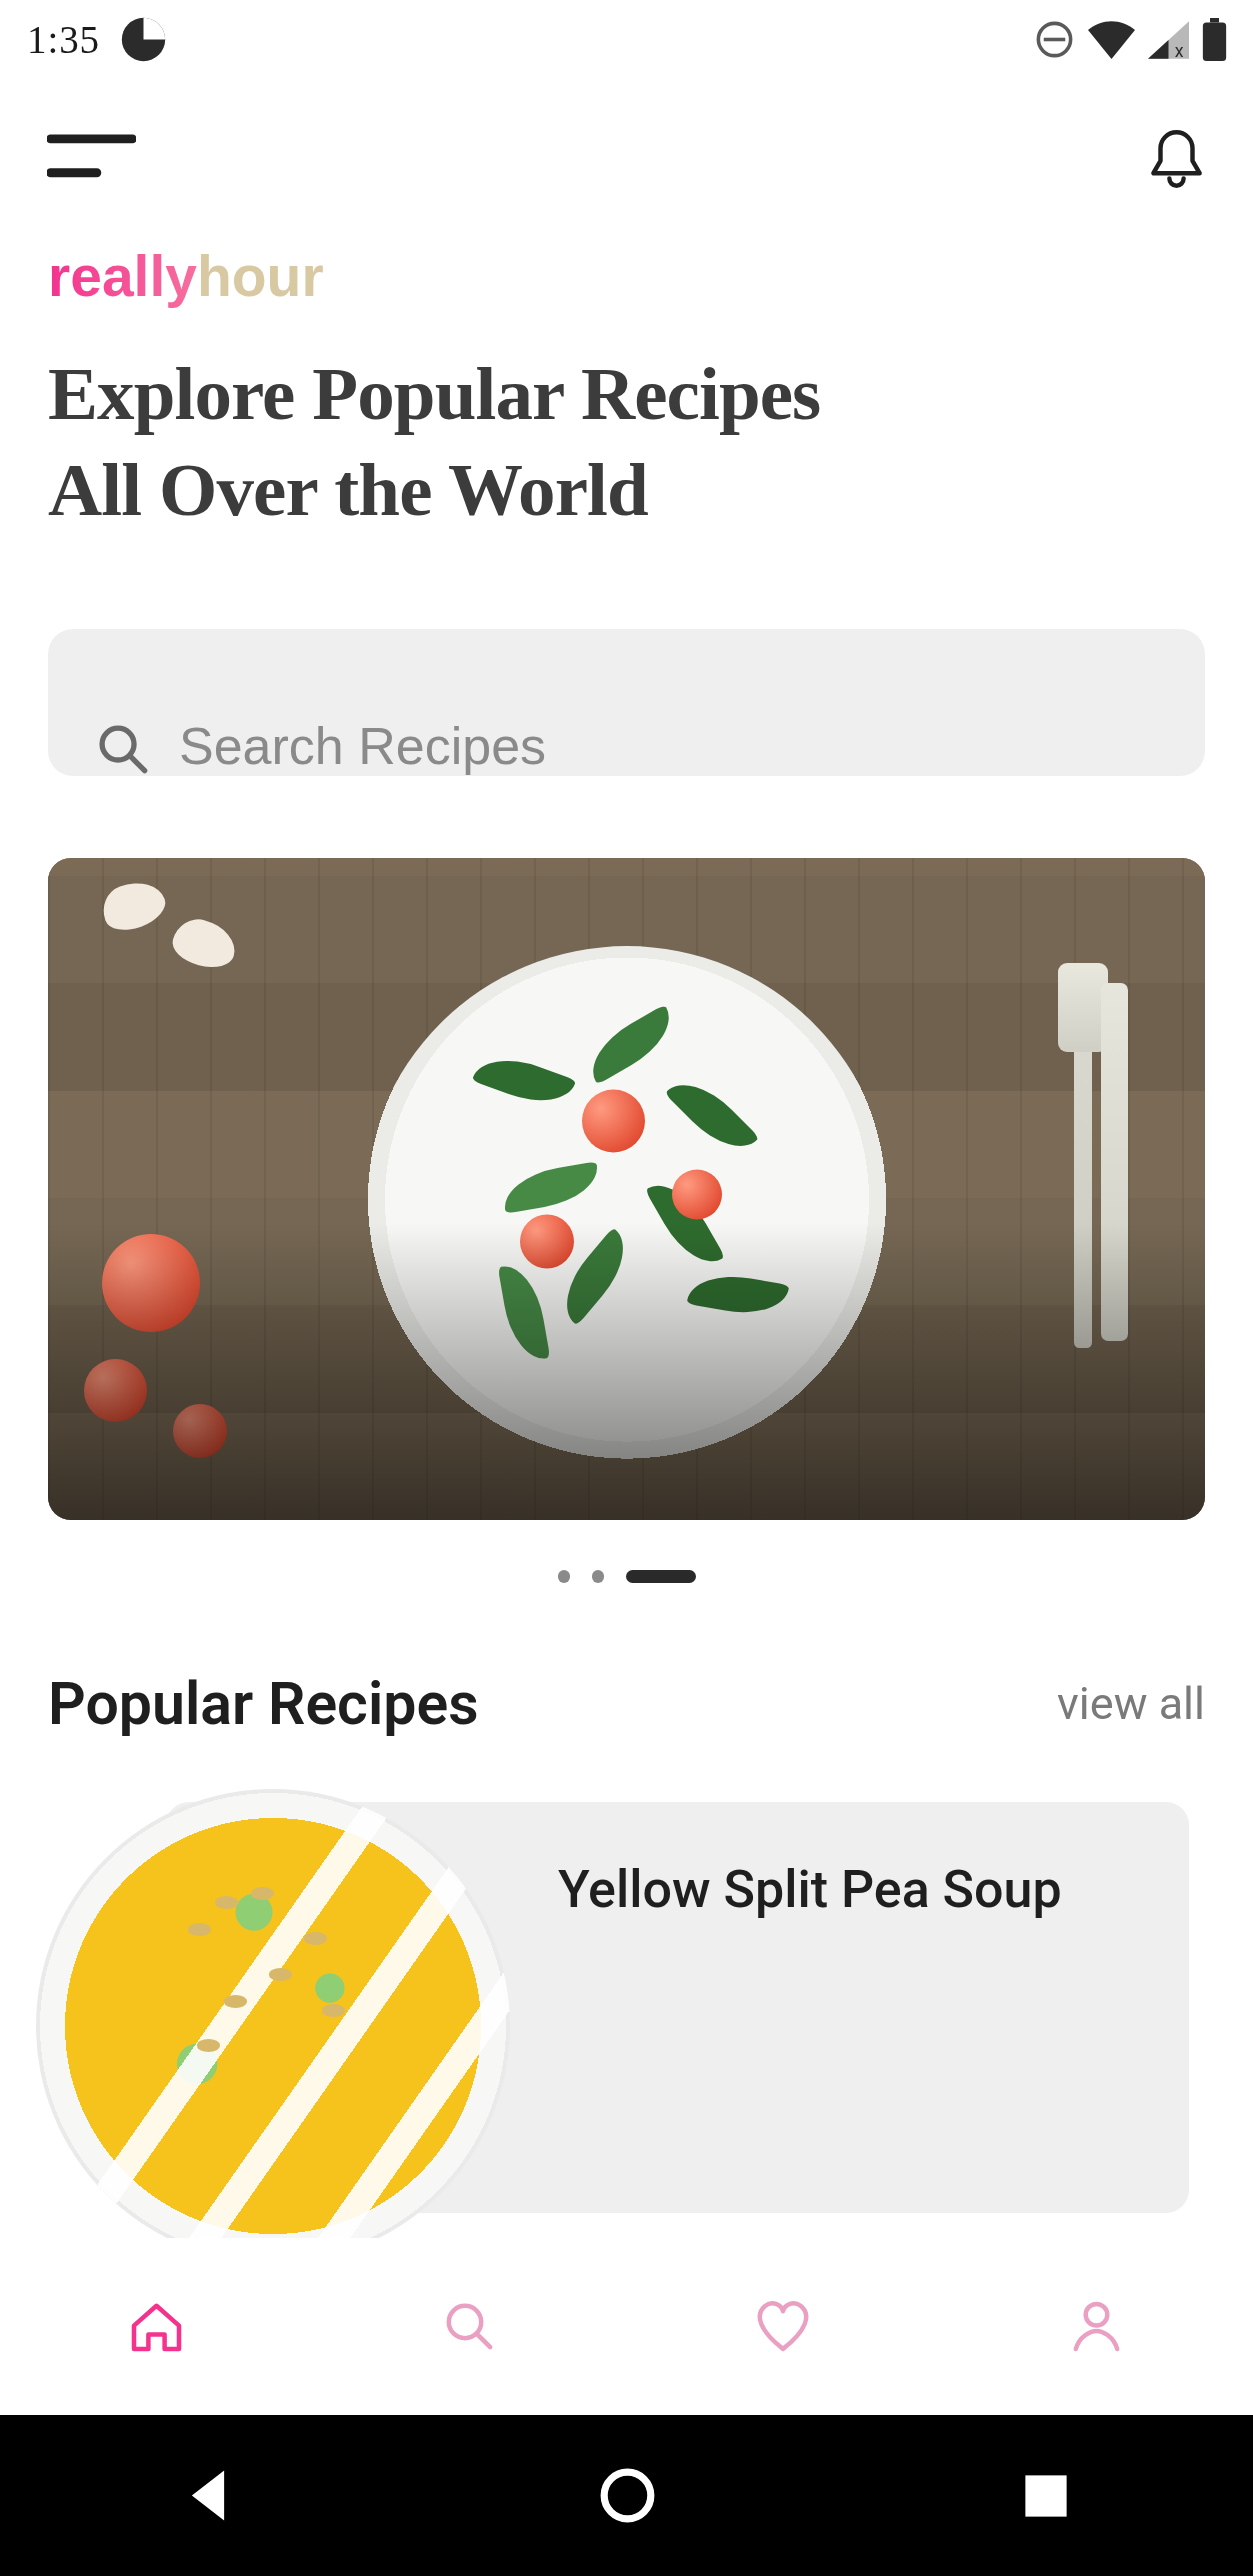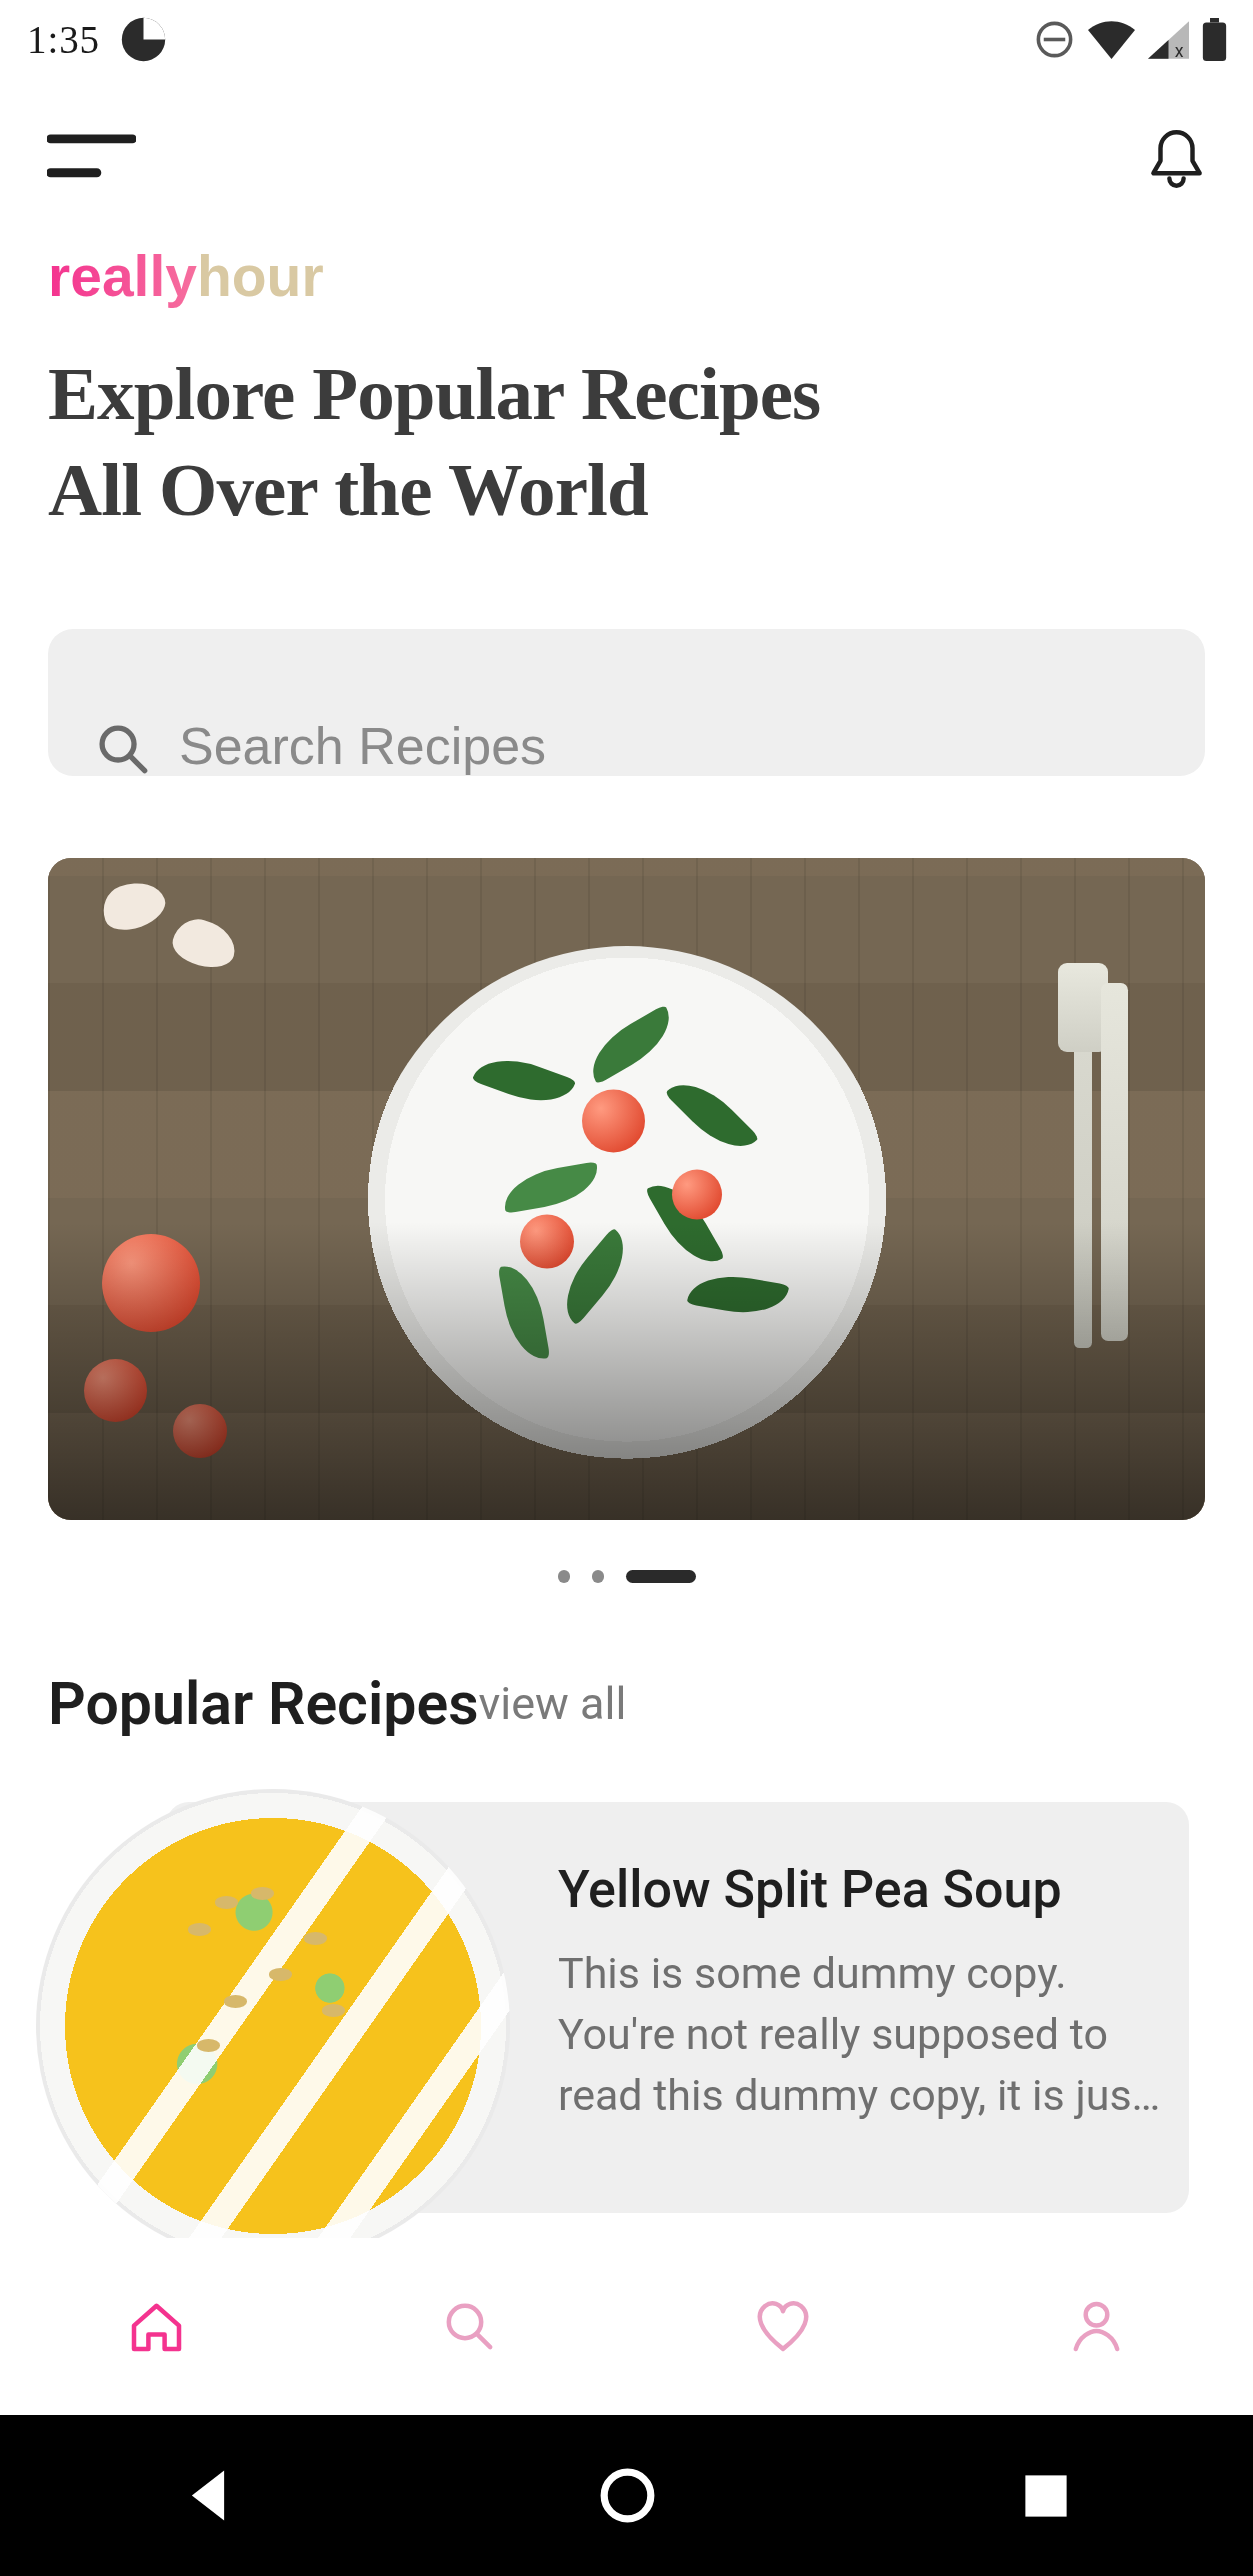--- a/index.html
+++ b/index.html
@@ -158,20 +158,21 @@
     justify-content: center;
     gap: 21.5px;
   }
   .dots .dot { width: 12.5px; height: 12.5px; border-radius: 50%; background: #8a8a8a; }
   .dots .bar { width: 70px; height: 12.5px; border-radius: 7.2px; background: #2a2a2a; }
 
   .section-head {
     margin-top: 86px;
     display: flex;
     align-items: center;
+    justify-content: space-between;
   }
   .section-title { font-size: 59px; font-weight: 600; color: #1f1f1f; }
   .view-all { font-size: 45px; color: #7a7a7a; }
 
   .recipe-card {
     margin-top: 64px;
     height: 411px;
     position: relative;
   }
   .recipe-card .bg {
@@ -364,21 +365,20 @@
           <span style="left:152px;top:134px"></span>
             <span style="left:268px;top:143px"></span>
           <span style="left:233px;top:179px"></span>
             <span style="left:188px;top:206px"></span>
           <span style="left:286px;top:215px"></span>
             <span style="left:161px;top:250px"></span>
         </div>
       </div>
       <div class="recipe-text">
         <div class="recipe-title">Yellow Split Pea Soup</div>
-        <div class="recipe-desc">This is some dummy copy. You're not really supposed to read this dummy copy, it is jus…</div>
       </div>
     </div>
 
   </div>
 
   <div class="app-nav">
     <span class="nav-item">
       <svg width="63" height="63" viewBox="0 0 70 70">
           <path d="M10 34 L35 12 L60 34 V60 H44 V44 H26 V60 H10 Z" fill="none" stroke="#f4338f" stroke-width="5" stroke-linejoin="round"></path>
         </svg>

